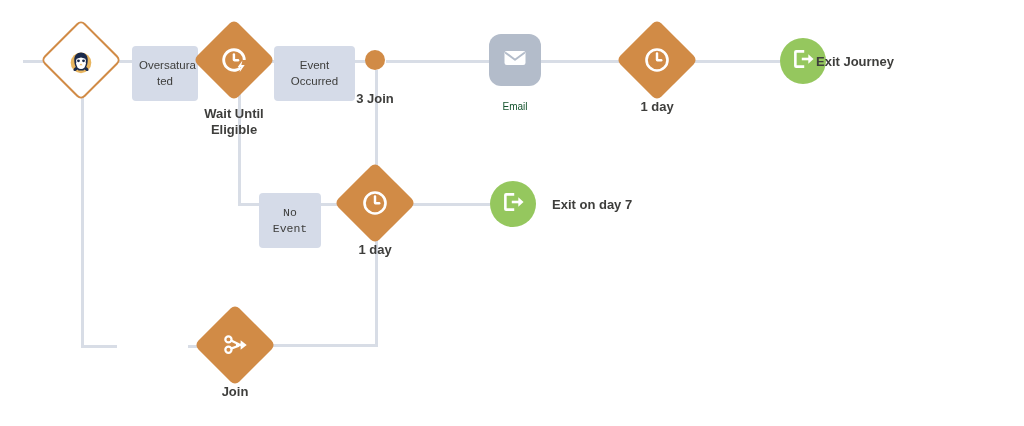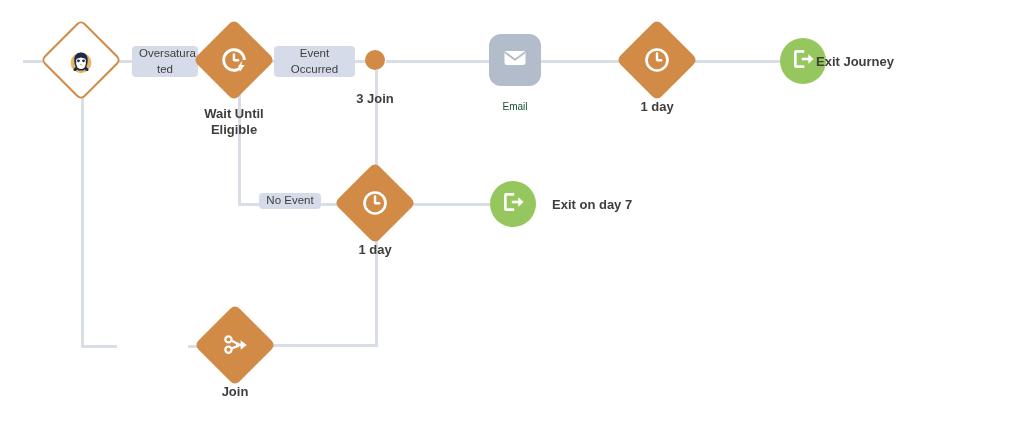--- a/index.html
+++ b/index.html
@@ -103,21 +103,21 @@
 
   
   .badge {
     position: absolute;
     background: #d5dbe8;
     border-radius: 4px;
     color: #3e3e3c;
     font-size: 11.5px;
     line-height: 1.35;
     text-align: center;
-    padding: 0 7px;
+    padding: 12px 7px;
     box-sizing: border-box;
     white-space: pre-line;
   }
 </style>
 </head>
 <body>
 
 <div id="canvas">
 
   <div class="edge h" style="left:23px; top:60px; width:30px;"></div>
@@ -217,21 +217,21 @@
     <span>
       <svg width="26" height="26" viewBox="0 0 32 32" aria-hidden="true">
         <path d="M17.5 5H7.5A2.5 2.5 0 0 0 5 7.5v17A2.5 2.5 0 0 0 7.5 27h10v-3.2H8.2V8.2h9.3z" fill="#ffffff"></path>
         <rect x="14.5" y="14.4" width="10.5" height="3.2" fill="#ffffff"></rect>
         <path d="M22.5 10.2L29 16l-6.5 5.8z" fill="#ffffff"></path>
       </svg>
     </span>
   </div>
   <div class="node-label side" style="left:790px; top:54px;margin-left:26px;">Exit Journey</div>
 
-  <div class="badge" style="left:259px; top:193px; width:62px;">No Event</div>
+  <div class="badge" style="left:259px; top:193px; width:62px;font-family:Liberation Mono, monospace;">No Event</div>
 
   <div class="diamond filled" style="left:346px; top:174px;">
     <div class="diamond-icon">
       <svg width="30" height="30" viewBox="0 0 32 32" aria-hidden="true">
         <circle cx="16" cy="16" r="11.2" fill="none" stroke="#ffffff" stroke-width="2.8"></circle>
         <rect x="14.7" y="7.8" width="2.6" height="9.0" rx="1.3" fill="#ffffff"></rect>
         <rect x="15.2" y="15.0" width="6.6" height="2.6" rx="1.3" fill="#ffffff"></rect>
       </svg>
     </div>
   </div>

